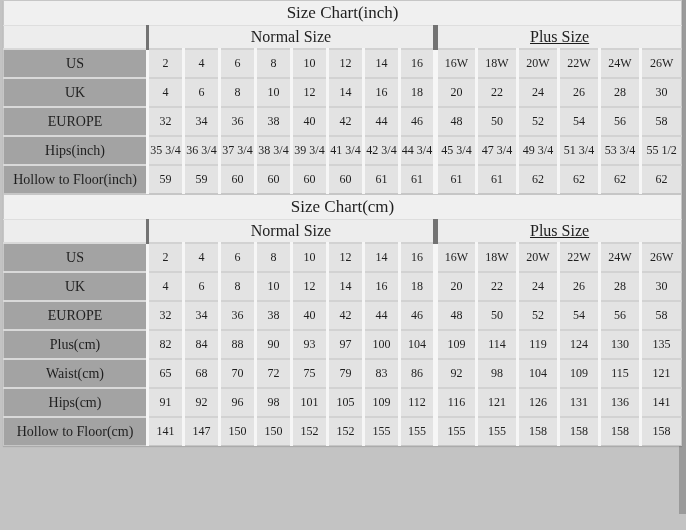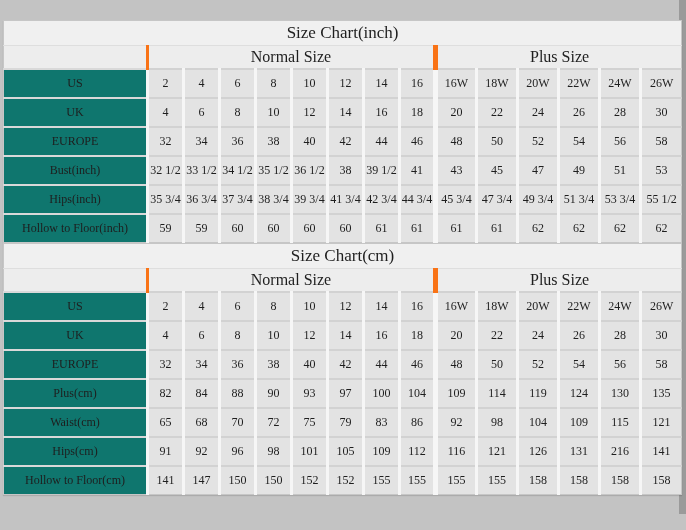--- a/index.html
+++ b/index.html
@@ -10,21 +10,21 @@
     overflow: hidden;
     background: #c3c3c3;
     font-family: "Liberation Serif", "DejaVu Serif", serif;
     color: #1e1e1e;
   }
   .page {
     position: relative;
     width: 686px;
     height: 514px;
     background: linear-gradient(to right, #c3c3c3 0, #c3c3c3 679px, #9a9a9a 679px, #9a9a9a 686px);
-    padding-top: 20px;
+    padding-top: 0;
     box-sizing: border-box;
   }
   table.size-chart {
     table-layout: fixed;
     width: 678px;
     margin-left: 3px;
     border-collapse: collapse;
     border: 1px solid #c6c6c6;
     background: #e6e6e6;
     box-shadow: 0 1px 1px rgba(0,0,0,0.12);
@@ -46,27 +46,27 @@
     font-size: 17px;
     border-bottom: 1px solid #dedede;
   }
   
   .size-chart th.corner,
   .size-chart th.group {
     height: 22px;
     background: #ededed;
     font-size: 16px;
   }
-  .size-chart th.group { border-left: 3px solid #f97316; }
-  .size-chart th.group.plus { border-left-width: 5px; }
+  .size-chart th.group { border-left: 3px solid #737373; }
+  .size-chart th.group.plus { border-left-width: 5px; text-decoration: underline; }
   
   .size-chart th.rowlabel {
     height: 27px;
-    background: #0f766e;
-    font-size: 12px;
+    background: #a3a3a3;
+    font-size: 14px;
     border-top: 2px solid #d9d9d9;
     text-align: center;
   }
   .size-chart td {
     height: 27px;
     background: #e3e3e3;
     font-size: 12px;
     border-top: 2px solid #d2d2d2;
     border-left: 3px solid #f6f6f6;
   }
@@ -139,37 +139,20 @@
           <td>44</td>
           <td>46</td>
           <td class="plus-start">48</td>
           <td>50</td>
           <td>52</td>
           <td>54</td>
           <td>56</td>
           <td>58</td>
         </tr>
         <tr>
-          <th class="rowlabel">Bust(inch)</th>
-          <td>32 1/2</td>
-          <td>33 1/2</td>
-          <td>34 1/2</td>
-          <td>35 1/2</td>
-          <td>36 1/2</td>
-          <td>38</td>
-          <td>39 1/2</td>
-          <td>41</td>
-          <td class="plus-start">43</td>
-          <td>45</td>
-          <td>47</td>
-          <td>49</td>
-          <td>51</td>
-          <td>53</td>
-        </tr>
-        <tr>
           <th class="rowlabel">Hips(inch)</th>
           <td>35 3/4</td>
           <td>36 3/4</td>
           <td>37 3/4</td>
           <td>38 3/4</td>
           <td>39 3/4</td>
           <td>41 3/4</td>
           <td>42 3/4</td>
           <td>44 3/4</td>
           <td class="plus-start">45 3/4</td>
@@ -308,21 +291,21 @@
           <td>96</td>
           <td>98</td>
           <td>101</td>
           <td>105</td>
           <td>109</td>
           <td>112</td>
           <td class="plus-start">116</td>
           <td>121</td>
           <td>126</td>
           <td>131</td>
-          <td>216</td>
+          <td>136</td>
           <td>141</td>
         </tr>
         <tr>
           <th class="rowlabel">Hollow to Floor(cm)</th>
           <td>141</td>
           <td>147</td>
           <td>150</td>
           <td>150</td>
           <td>152</td>
           <td>152</td>

